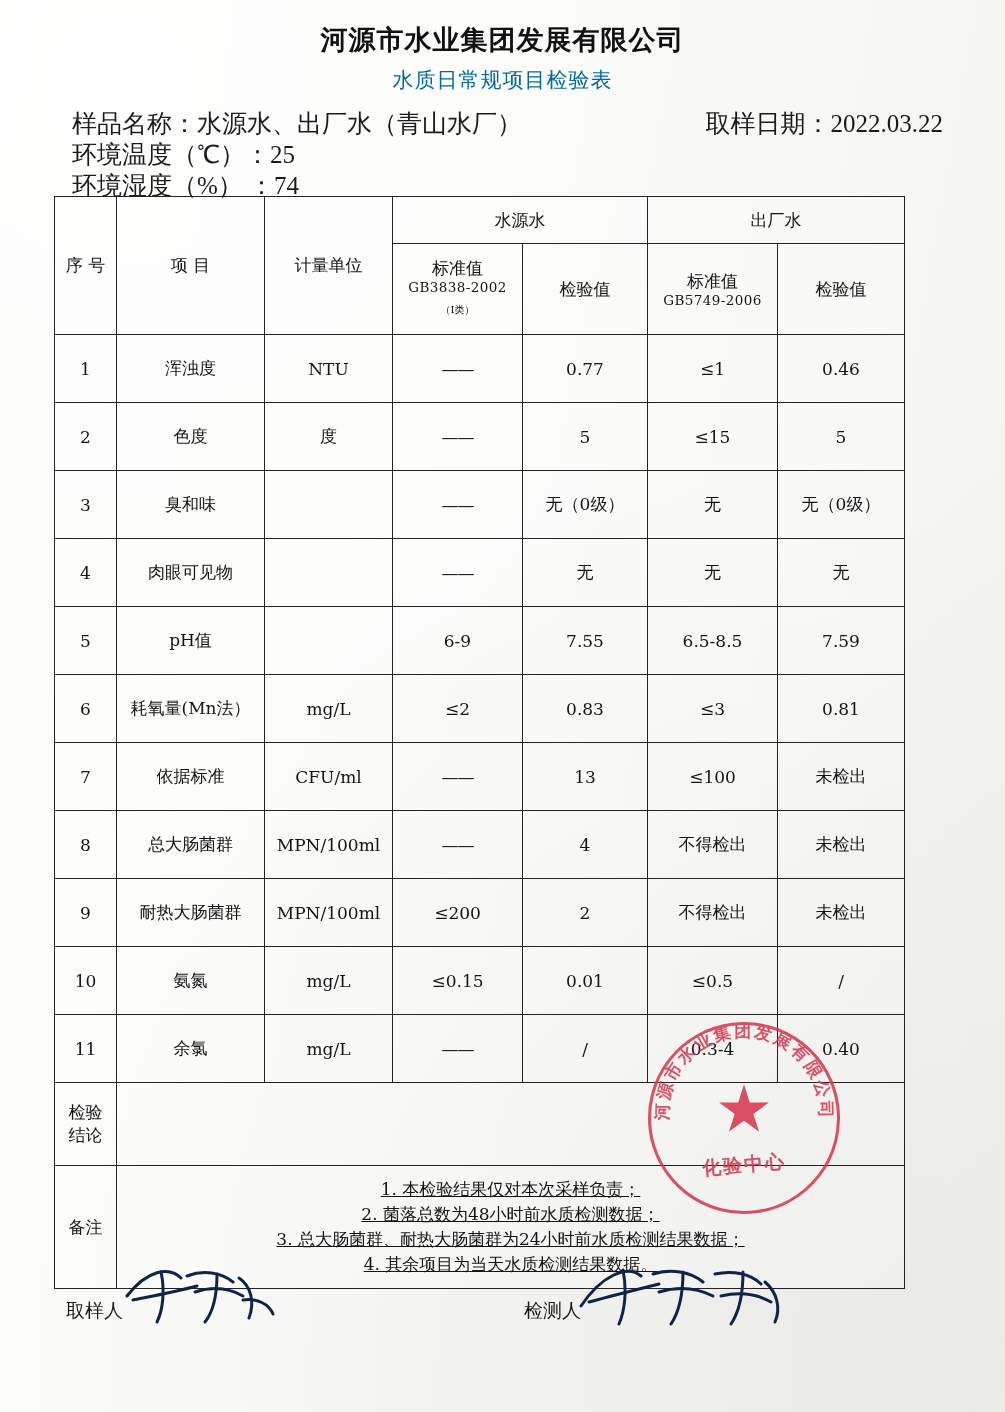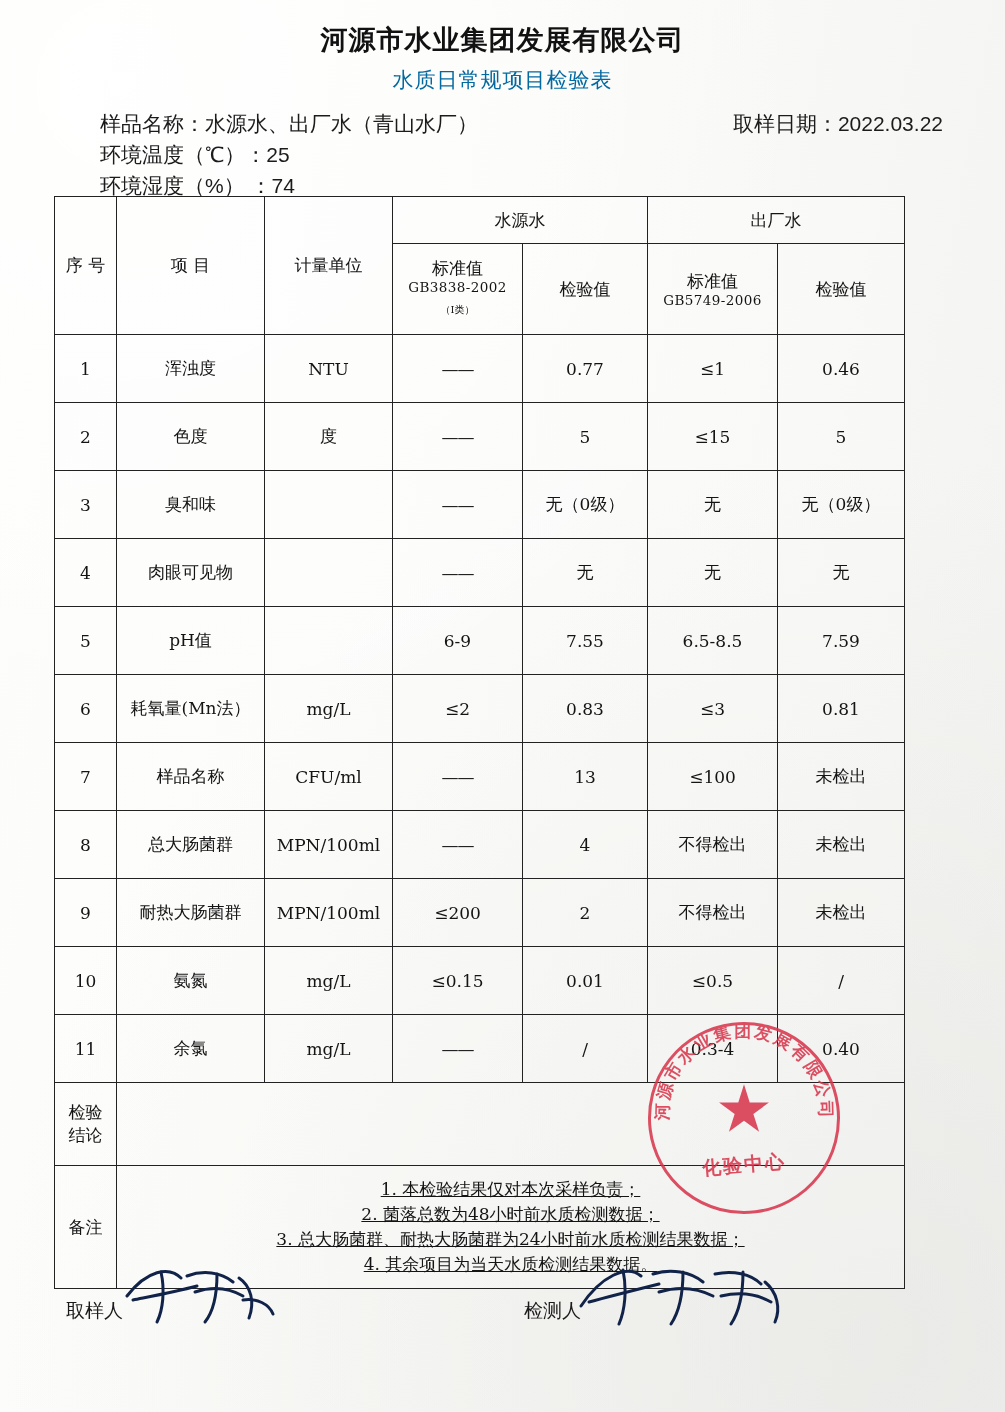--- a/index.html
+++ b/index.html
@@ -50,24 +50,24 @@
     text-align: center;
     font-family: "DejaVu Serif", serif;
     font-size: 21px;
     letter-spacing: 1px;
     margin-top: 8px;
     color: #0369a1;
   }
 
   .meta {
     margin: 14px 0 0 0;
-    padding: 0 62px 0 100px;
-    font-size: 21px;
+    padding: 0 62px 0 72px;
+    font-size: 25px;
     line-height: 31px;
-    font-family: Liberation Sans, sans-serif;
+    font-family: Liberation Serif, serif;
   }
   .meta-row {
     display: flex;
     justify-content: space-between;
     align-items: baseline;
   }
   .meta-left { white-space: nowrap; }
   .meta-right { white-space: nowrap; }
   .meta-row.r3 { padding-left: 0; }
   .meta-row.r3 .meta-right { padding-right: 10px; }
@@ -302,21 +302,21 @@
         <td class="idx">6</td>
         <td class="item">耗氧量(Mn法）</td>
         <td class="unit">mg/L</td>
         <td class="std1">≤2</td>
         <td class="val1">0.83</td>
         <td class="std2">≤3</td>
         <td class="val2">0.81</td>
       </tr>
       <tr class="data">
         <td class="idx">7</td>
-        <td class="item">样品名称</td>
+        <td class="item">依据标准</td>
         <td class="unit">CFU/ml</td>
         <td class="std1 dash">——</td>
         <td class="val1">13</td>
         <td class="std2">≤100</td>
         <td class="val2">未检出</td>
       </tr>
       <tr class="data">
         <td class="idx">8</td>
         <td class="item">总大肠菌群</td>
         <td class="unit">MPN/100ml</td>

